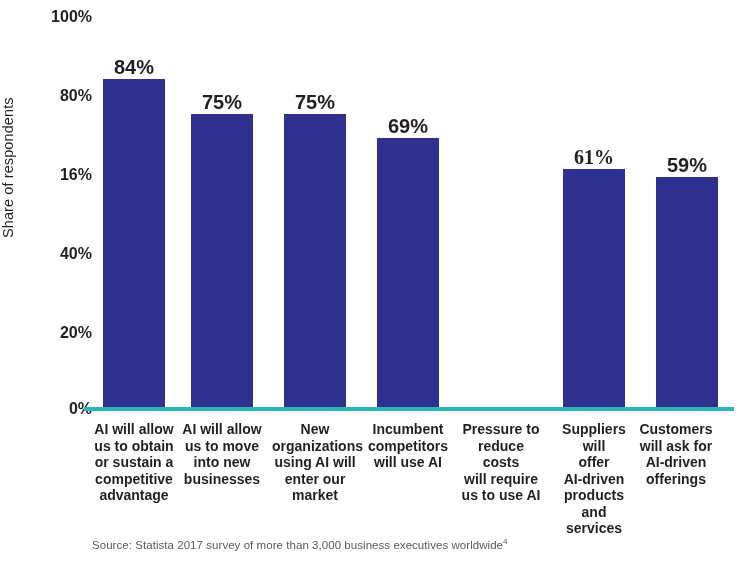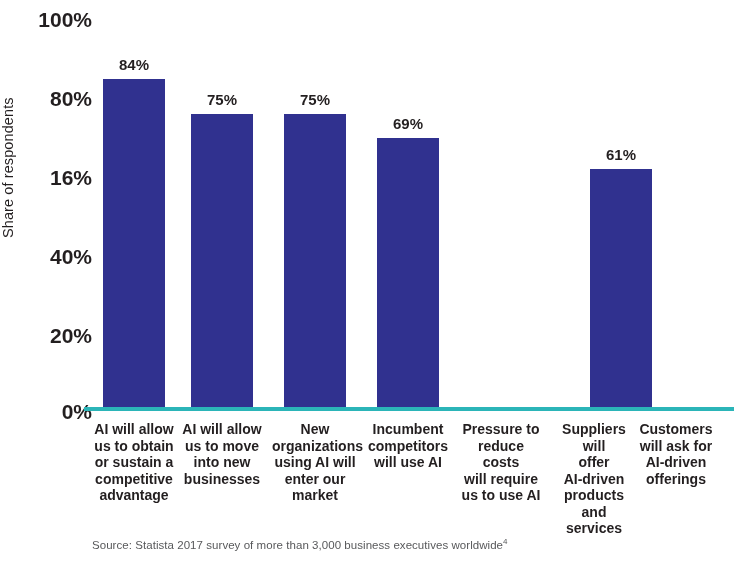--- a/index.html
+++ b/index.html
@@ -38,21 +38,21 @@
     white-space: nowrap;
     text-align: left;
   }
 
   
   .y-tick {
     position: absolute;
     left: 26px;
     width: 66px;
     text-align: right;
-    font-size: 21px;
+    font-size: 16px;
     font-weight: 700;
     color: #231f20;
     line-height: 1;
   }
 
   
   #plot-area {
     position: absolute;
     left: 95px;
     top: 16px;
@@ -83,21 +83,21 @@
     left: 8px;
     width: 62px;
     background: #30318f;
   }
 
   .bar-value {
     position: absolute;
     left: 0;
     width: 78px;
     text-align: center;
-    font-size: 15px;
+    font-size: 20px;
     font-weight: 700;
     color: #231f20;
     line-height: 1;
   }
 
   
   #x-labels {
     position: absolute;
     left: 95px;
     top: 421px;
@@ -153,23 +153,27 @@
       <div class="bar" style="height: 295px;"></div>
     </div>
     <div class="bar-slot" style="left:181px;">
       <div class="bar-value" style="top: 76px;">75%</div>
       <div class="bar" style="height: 295px;"></div>
     </div>
     <div class="bar-slot" style="left:274px;">
       <div class="bar-value" style="top: 100px;">69%</div>
       <div class="bar" style="height: 271px;"></div>
     </div>
-    <div class="bar-slot" style="left:487px;">
+    <div class="bar-slot" style="left:460px;font-family:Liberation Serif, serif;">
       <div class="bar-value" style="top: 131px;">61%</div>
       <div class="bar" style="height: 240px;"></div>
+    </div>
+    <div class="bar-slot" style="left:553px;">
+      <div class="bar-value" style="top: 139px;">59%</div>
+      <div class="bar" style="height: 232px;"></div>
     </div>
   </div>
 
   <div id="x-axis-line"></div>
 
   <div id="x-labels">
     <div class="x-label" style="left:-4px;">
         <div>AI will allow</div>
         <div>us to obtain</div>
         <div>or sustain a</div>

